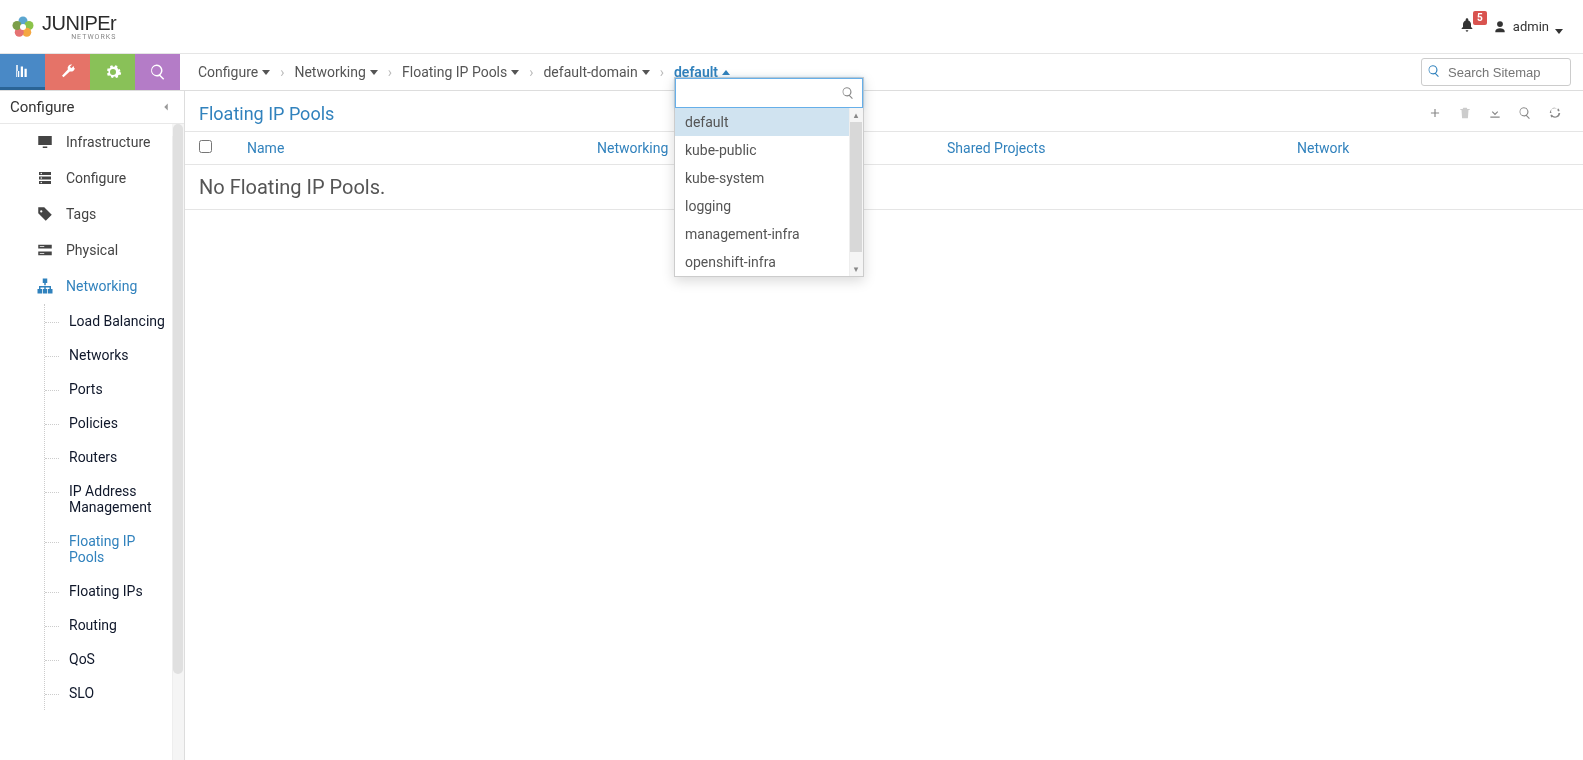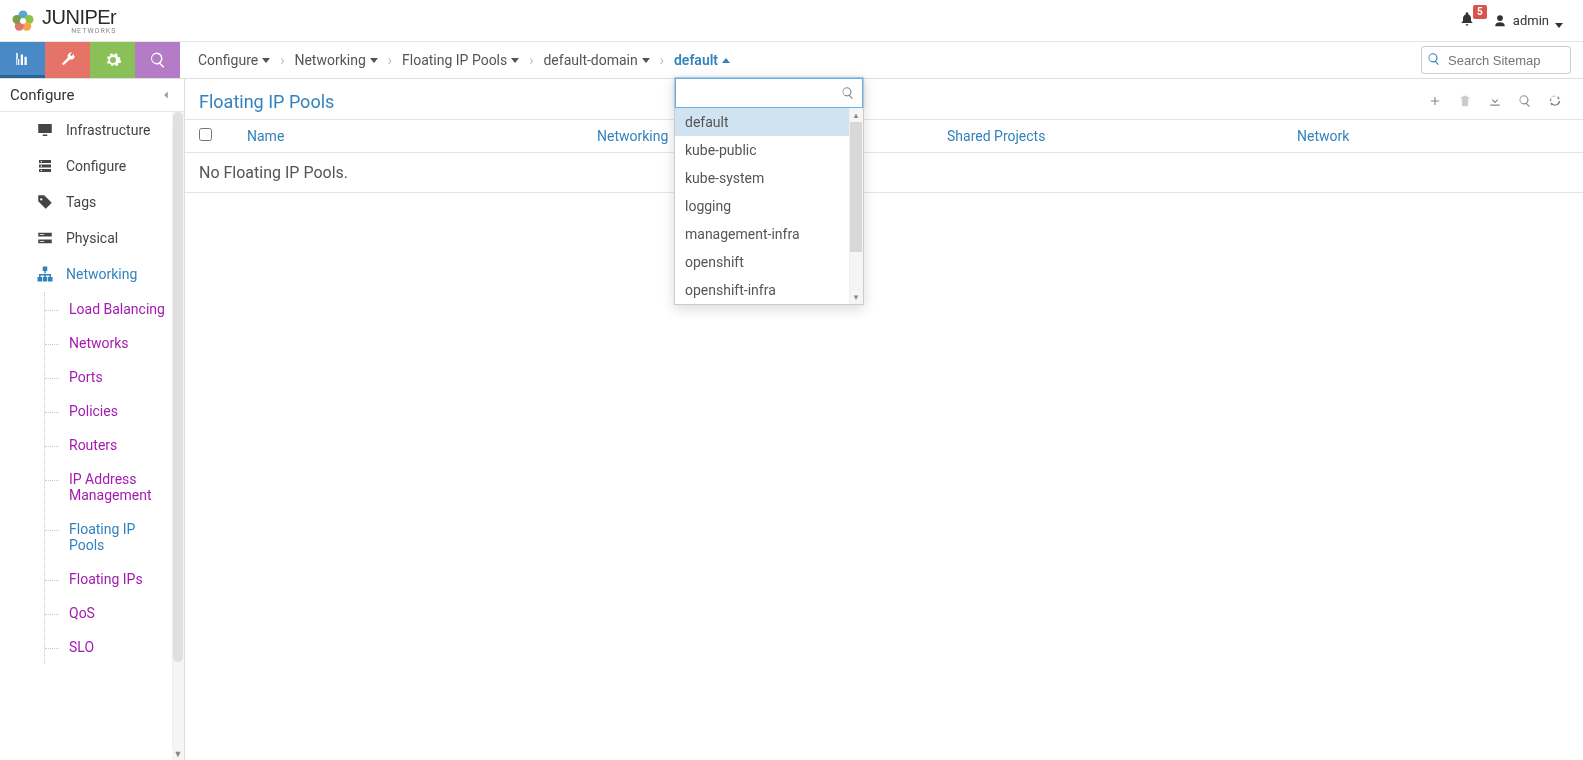--- a/index.html
+++ b/index.html
@@ -1,19 +1,19 @@
 <!DOCTYPE html>
 <html><head>
 <meta charset="utf-8">
 <style>
 * { margin: 0; padding: 0; box-sizing: border-box; }
 body { font-family: -apple-system, BlinkMacSystemFont, "Segoe UI", Roboto, Helvetica, Arial, sans-serif; font-size: 13px; color: #333; background: #fff; }
 
 
-.header { height: 42px; display: flex; align-items: center; justify-content: space-between; padding: 0 20px 0 8px; border-bottom: 1px solid #e5e5e5; }
+.header { height: 54px; display: flex; align-items: center; justify-content: space-between; padding: 0 20px 0 8px; border-bottom: 1px solid #e5e5e5; }
 .logo-area { display: flex; align-items: center; gap: 4px; }
 .logo-flower { width: 30px; height: 30px; position: relative; }
 .logo-flower svg { width: 100%; height: 100%; }
 .logo-text { font-family: Arial, sans-serif; font-size: 20px; letter-spacing: -0.5px; color: #2a2a2a; font-weight: 400; }
 .logo-sub { font-size: 7px; color: #888; letter-spacing: 1px; margin-left: 2px; margin-top: -2px; display: block; text-align: right; }
 .header-right { display: flex; align-items: center; gap: 18px; }
 .notif-wrap { position: relative; cursor: pointer; }
 .notif-icon { width: 16px; height: 16px; }
 .notif-badge { position: absolute; top: -6px; right: -12px; background: #d9534f; color: #fff; font-size: 10px; padding: 0 4px; border-radius: 2px; line-height: 14px; font-weight: bold; }
 .user-menu { display: flex; align-items: flex-end; gap: 6px; cursor: pointer; color: #333; }
@@ -58,42 +58,42 @@
 .side-scroll-arrow-up { top: 0; }
 .side-scroll-arrow-down { bottom: 0; }
 
 .nav-list { list-style: none; padding-right: 12px; }
 .nav-item { display: flex; align-items: center; gap: 12px; padding: 9px 10px 9px 14px; cursor: pointer; color: #444; font-size: 14px; }
 .nav-item.active { color: #3182bd; }
 .nav-icon { width: 18px; height: 18px; flex-shrink: 0; display: flex; align-items: center; justify-content: center; }
 .nav-icon svg { width: 100%; height: 100%; fill: currentColor; }
 
 .sub-nav { list-style: none; border-left: 1px dotted #ccc; margin-left: 22px; }
-.sub-item { padding: 9px 10px 9px 24px; cursor: pointer; color: #a21caf; font-size: 14px; position: relative; }
+.sub-item { padding: 9px 10px 9px 24px; cursor: pointer; color: #0f172a; font-size: 14px; position: relative; }
 .sub-item::before { content: ""; position: absolute; left: 0; top: 18px; width: 14px; border-top: 1px dotted #ccc; }
 .sub-item.active { color: #3182bd; }
 
 
 .content { flex: 1; padding: 0; position: relative; }
 .content-header { display: flex; align-items: center; justify-content: space-between; padding: 8px 14px 4px 14px; }
 .page-title { color: #3182bd; font-size: 18px; font-weight: 400; }
 .action-icons { display: flex; gap: 2px; }
 .action-btn { width: 28px; height: 28px; display: flex; align-items: center; justify-content: center; cursor: pointer; color: #888; border-radius: 3px; }
 .action-btn.disabled { color: #ccc; cursor: default; }
 .action-btn svg { width: 14px; height: 14px; fill: currentColor; }
 
 .table-head { display: flex; align-items: center; border-top: 1px solid #e5e5e5; border-bottom: 1px solid #e5e5e5; padding: 8px 14px; color: #3182bd; font-size: 14px; }
 .th-check { width: 48px; }
 .th-check input { cursor: pointer; }
 .th-name { flex: 0 0 350px; cursor: pointer; }
 .th-desc { flex: 0 0 350px; cursor: pointer; }
 .th-shared { flex: 0 0 350px; cursor: pointer; }
 .th-network { flex: 1; cursor: pointer; }
 
-.empty-msg { padding: 10px 14px; color: #555; border-bottom: 1px solid #e5e5e5; font-size: 16px; }
+.empty-msg { padding: 10px 14px; color: #555; border-bottom: 1px solid #e5e5e5; font-size: 20px; }
 
 
 .dropdown-pop { position: absolute; top: 77px; left: 674px; width: 190px; background: #fff; border: 1px solid #ccc; box-shadow: 0 4px 12px rgba(0,0,0,0.15); z-index: 100; }
 .dd-search-row { position: relative; padding: 0; }
 .dd-search-row input { width: 100%; height: 30px; border: 1px solid #66afe9; padding: 0 28px 0 8px; font-size: 13px; outline: none; box-shadow: 0 0 4px rgba(102,175,233,0.5); }
 .dd-search-icon { position: absolute; right: 8px; top: 8px; width: 14px; height: 14px; color: #888; }
 .dd-list-wrap { position: relative; }
 .dd-list { list-style: none; max-height: 200px; overflow: hidden; padding-right: 14px; }
 .dd-item { padding: 6px 10px; cursor: pointer; font-size: 14px; color: #555; }
 .dd-item.selected { background: #d0e3f0; }
@@ -261,20 +261,21 @@
       </ul>
       <ul class="sub-nav">
         <li class="sub-item">Load Balancing</li>
         <li class="sub-item">Networks</li>
         <li class="sub-item">Ports</li>
         <li class="sub-item">Policies</li>
         <li class="sub-item">Routers</li>
         <li class="sub-item">IP Address Management</li>
         <li class="sub-item active">Floating IP Pools</li>
         <li class="sub-item">Floating IPs</li>
+        <li class="sub-item">Routing</li>
         <li class="sub-item">QoS</li>
         <li class="sub-item">SLO</li>
       </ul>
       <div class="side-scrollbar">
         <div class="side-scroll-arrow-up">▲</div>
         <div class="side-scroll-thumb"></div>
         <div class="side-scroll-arrow-down">▼</div>
       </div>
     </div>
   </div>
@@ -328,21 +329,20 @@
         <path d="M10 2a8 8 0 015.3 13.9l5 5-1.4 1.4-5-5A8 8 0 1110 2zm0 2a6 6 0 100 12 6 6 0 000-12z"></path>
       </svg>
   </div>
   <div class="dd-list-wrap">
     <ul class="dd-list">
       <li class="dd-item selected">default</li>
       <li class="dd-item">kube-public</li>
       <li class="dd-item">kube-system</li>
       <li class="dd-item">logging</li>
       <li class="dd-item">management-infra</li>
-      <li class="dd-item">openshift</li>
       <li class="dd-item">openshift-infra</li>
     </ul>
     <div class="dd-scrollbar">
       <div class="dd-arr-up">▴</div>
       <div class="dd-thumb"></div>
       <div class="dd-arr-down">▾</div>
     </div>
   </div>
 </div>
 

